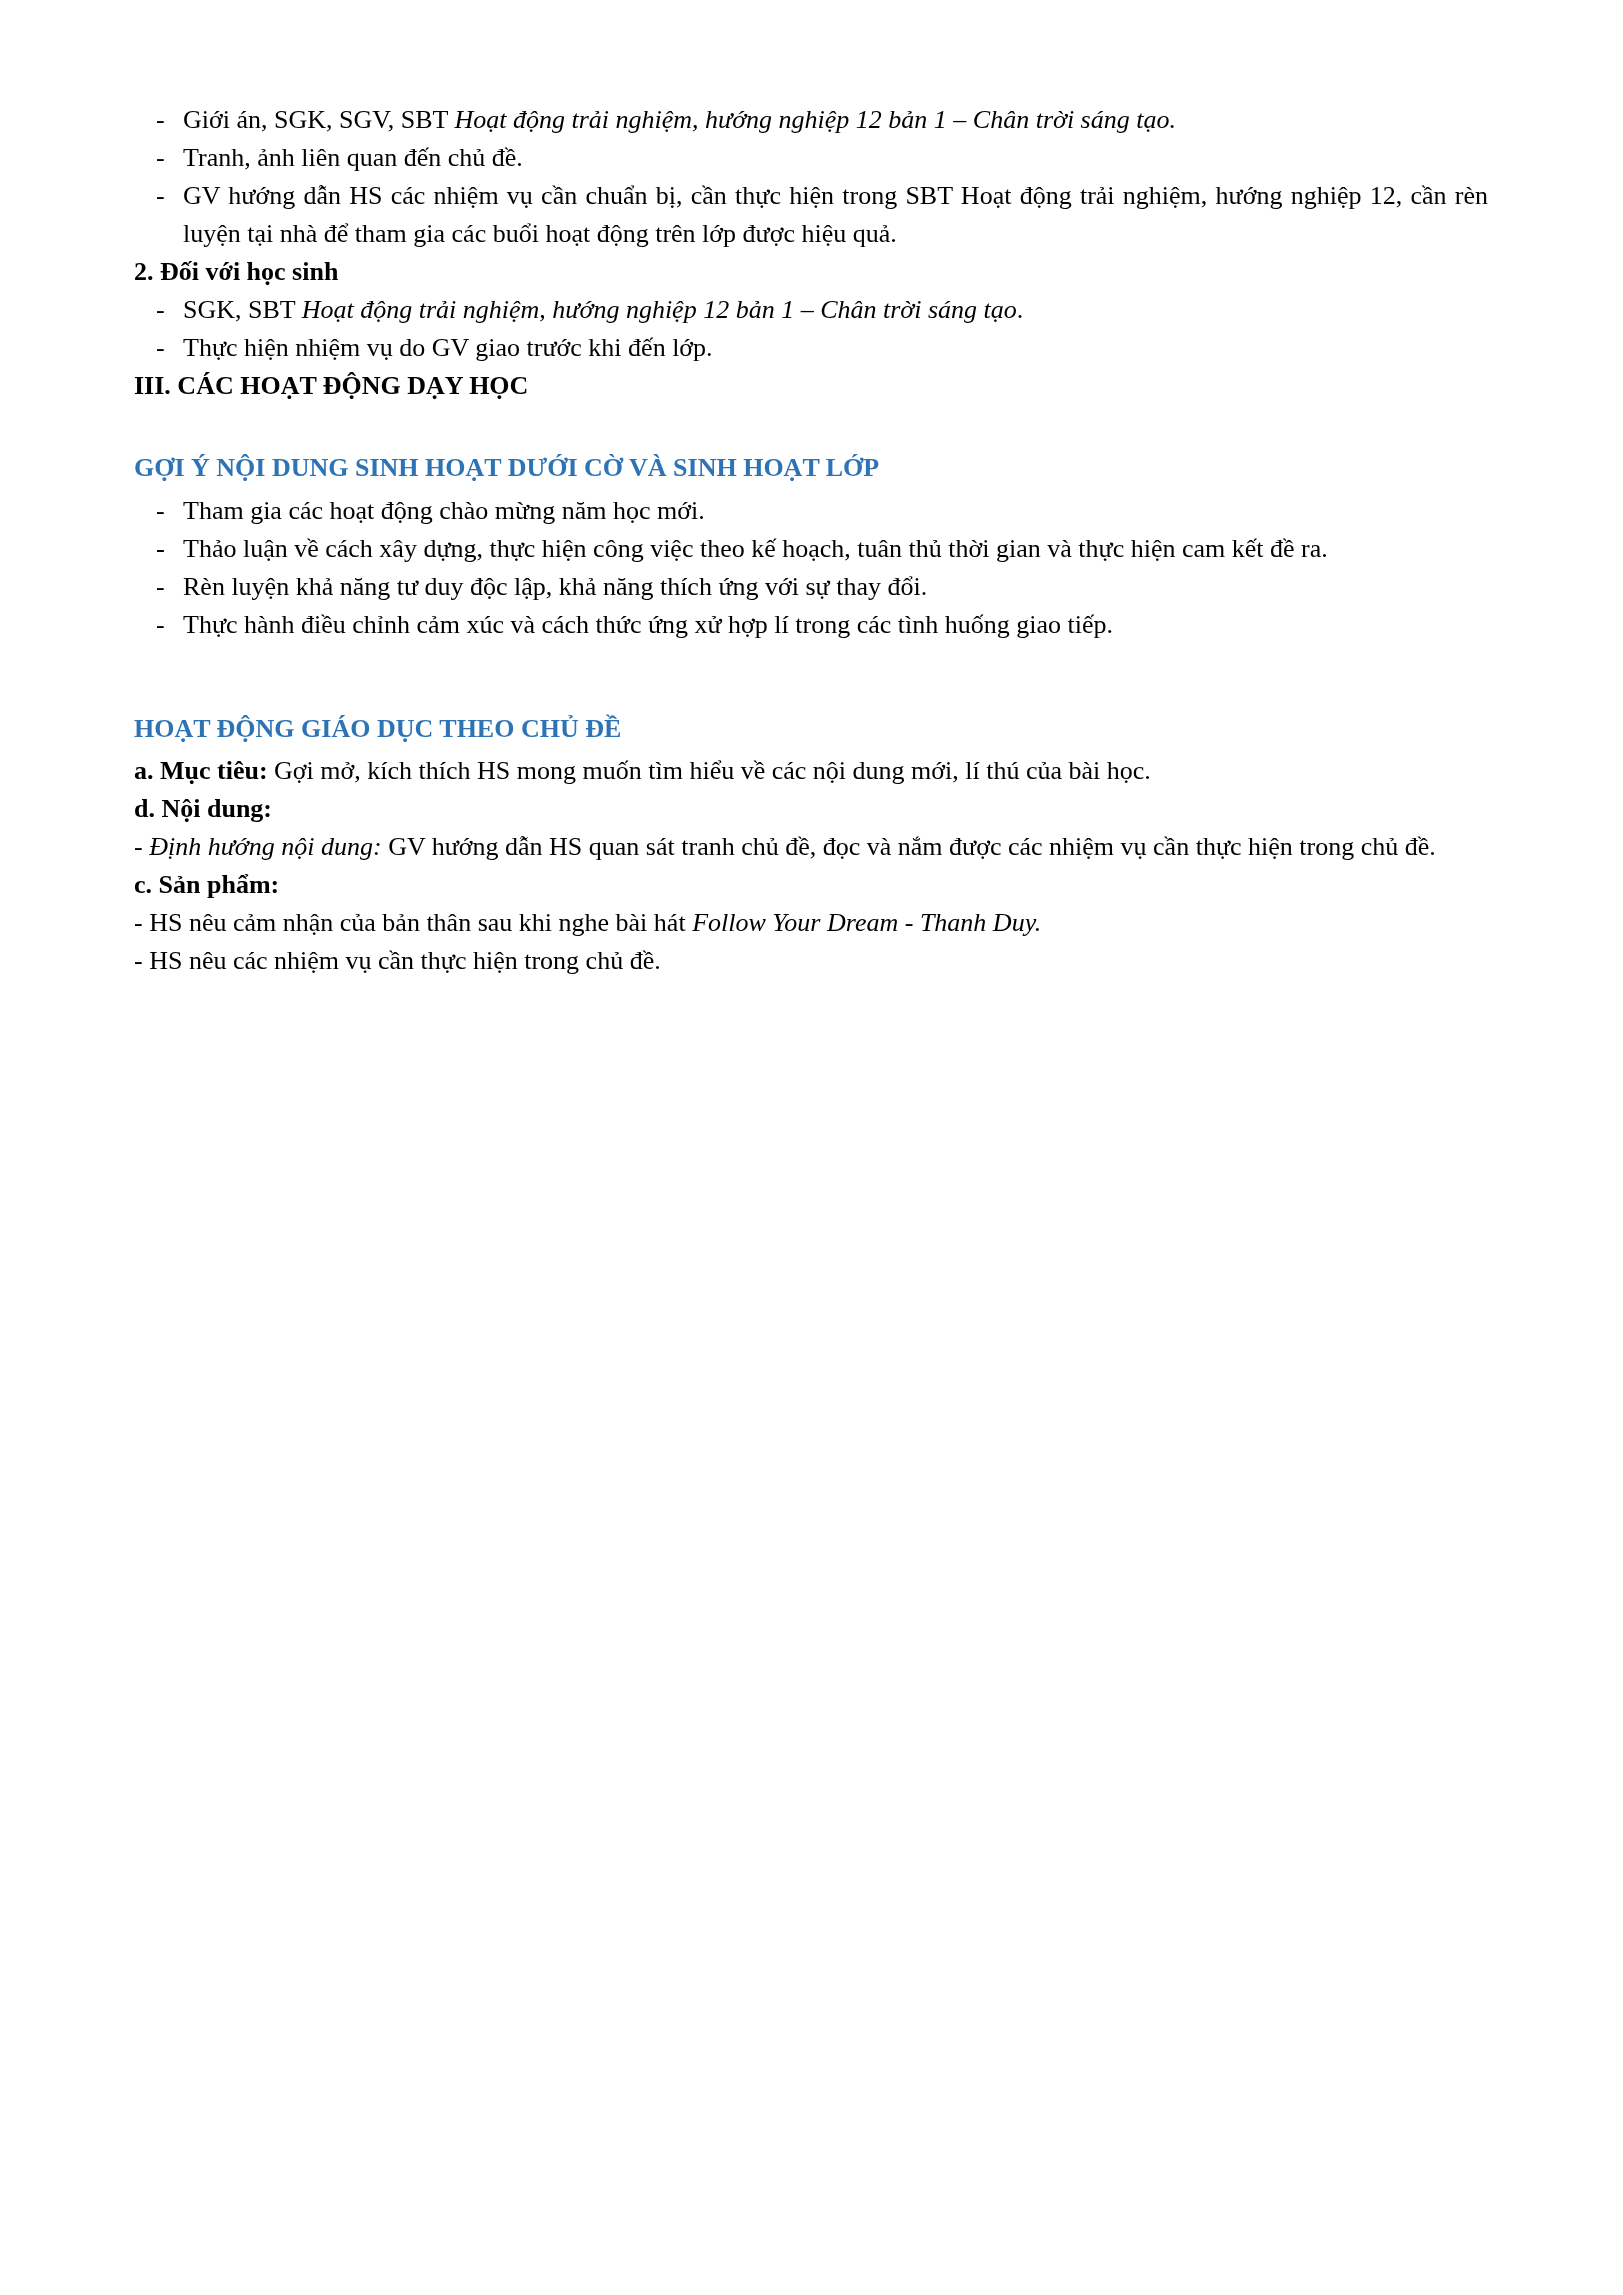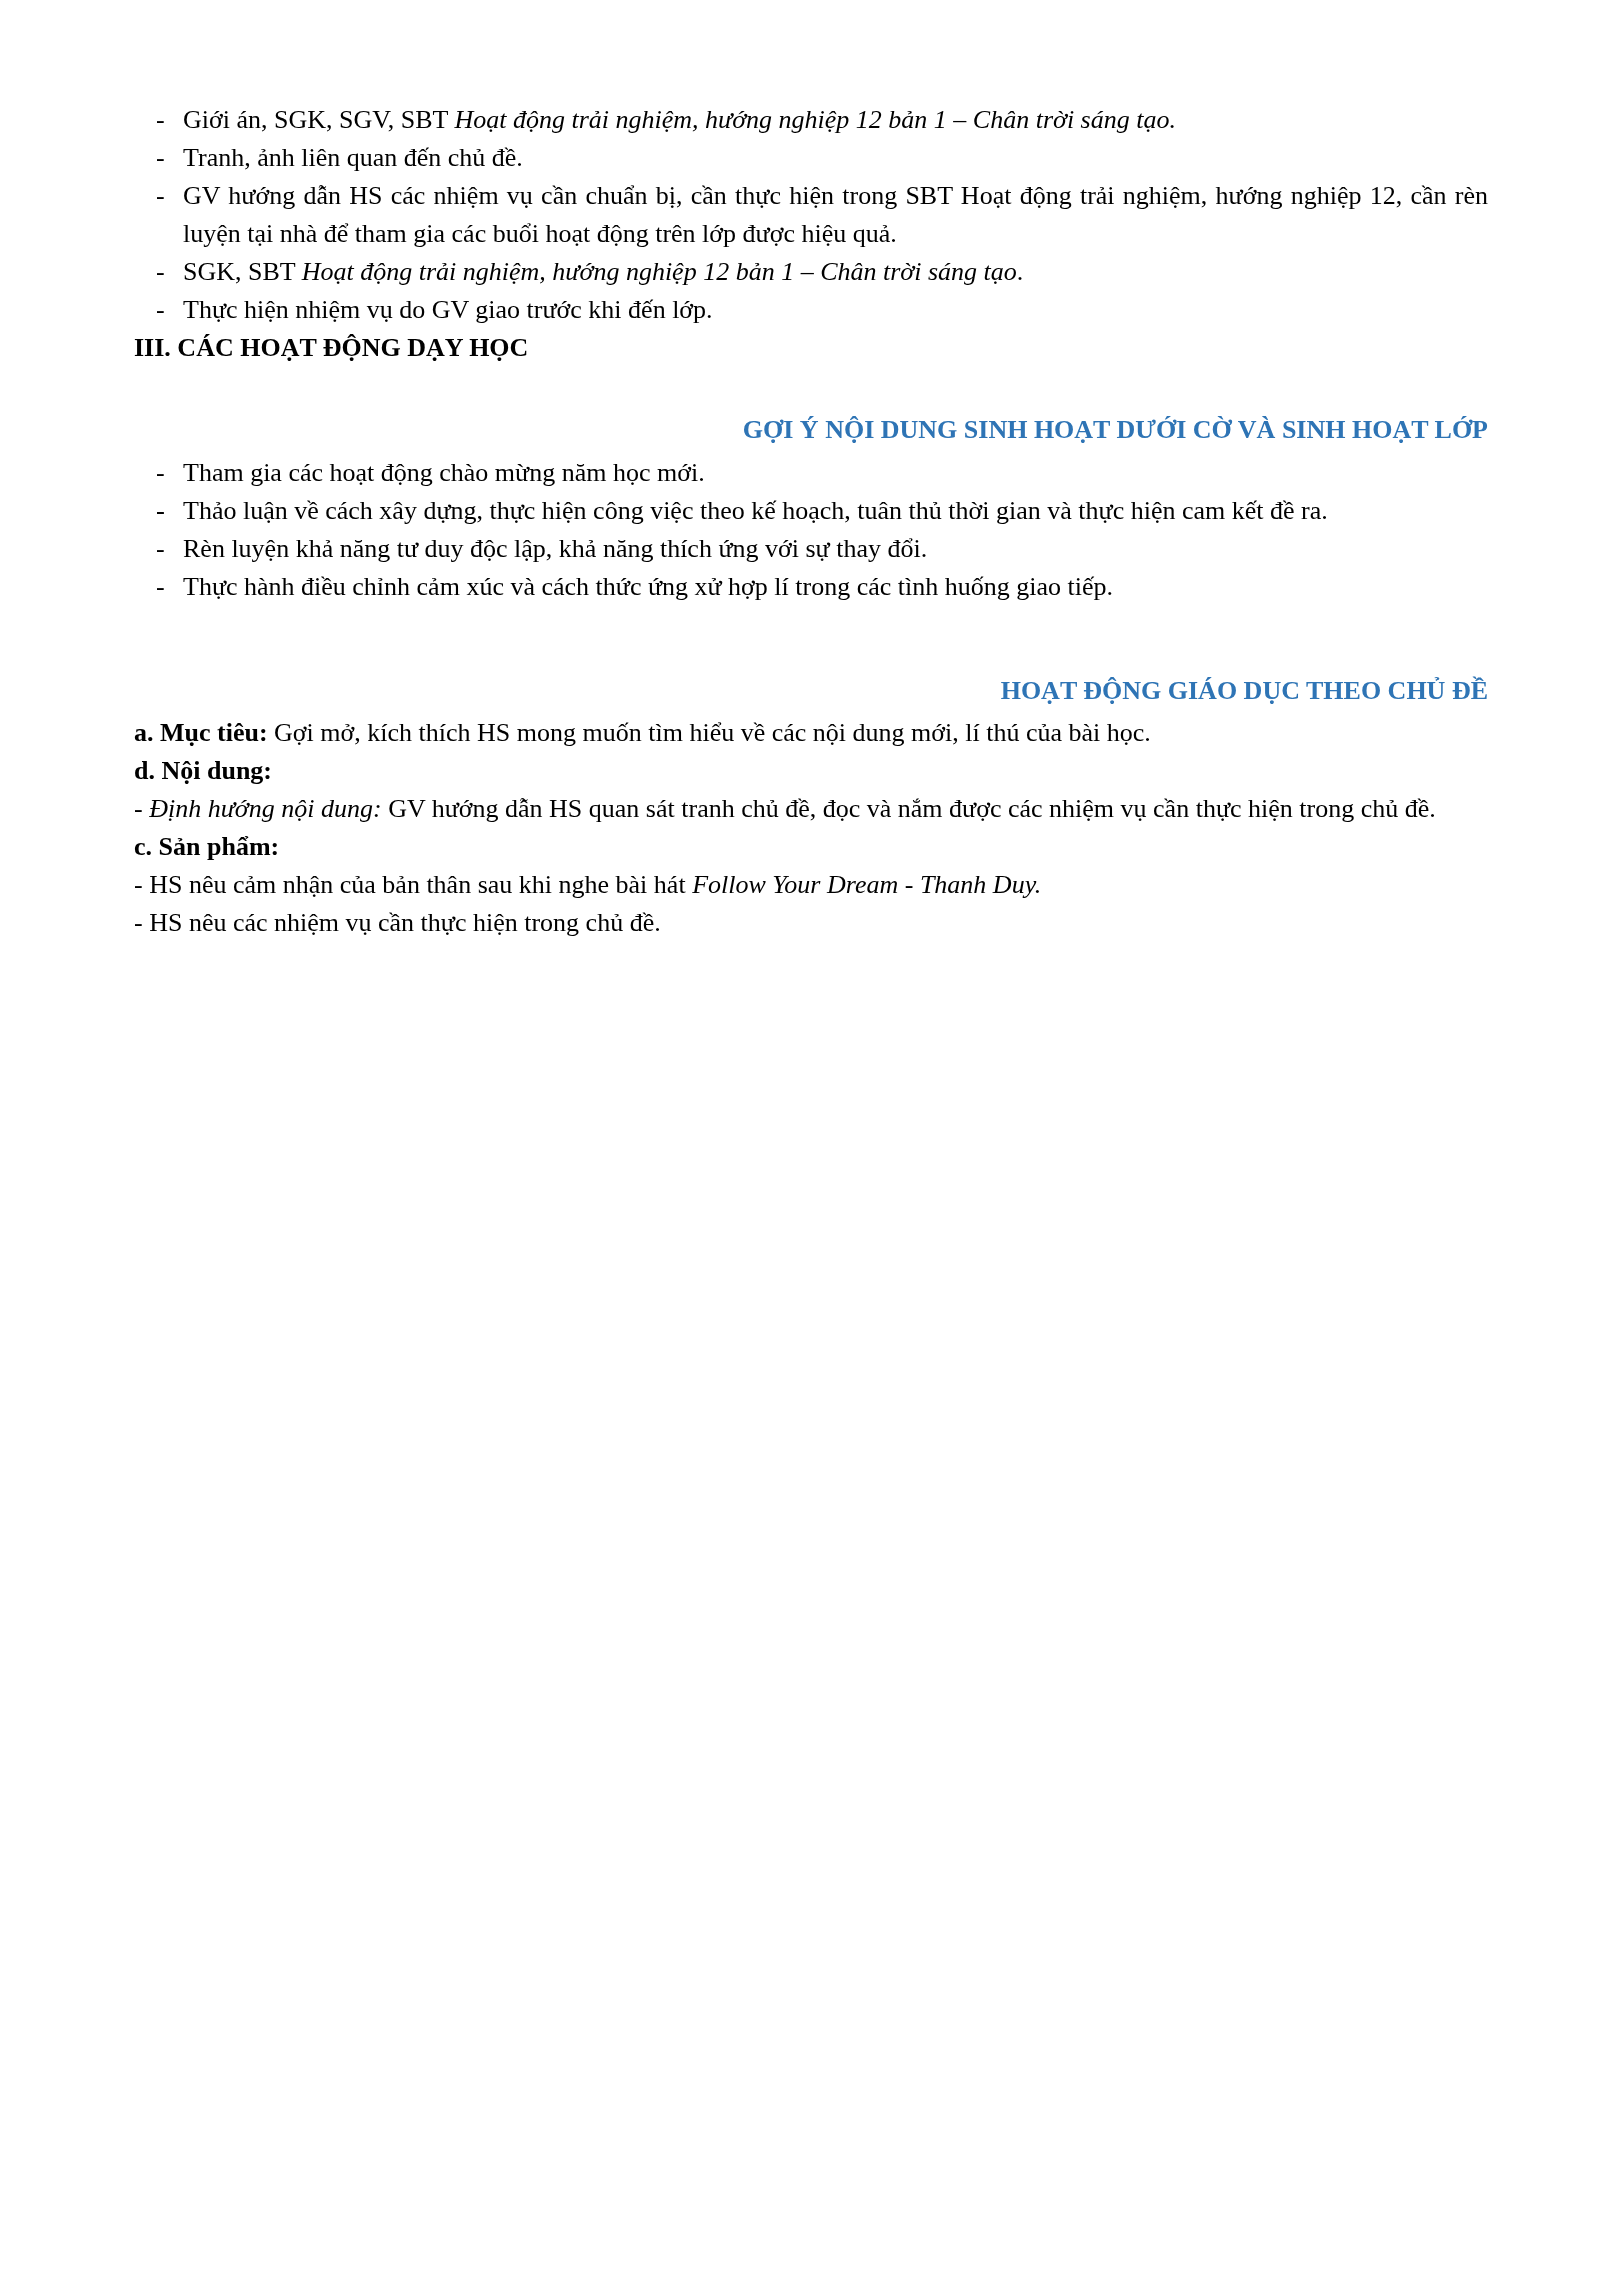--- a/index.html
+++ b/index.html
@@ -13,38 +13,39 @@
     color: #000000;
     overflow: hidden;
   }
   .doc {
     padding: 101px 135px 0 134px;
   }
   .block { text-align: justify; }
   .list-item { position: relative; padding-left: 49px; }
   .marker { position: absolute; left: 22px; top: 0; }
   .heading {
-    text-align: right;
+    text-align: left;
     color: var(--accent, #2E74B5);
     font-weight: 700;
     margin-bottom: 4.7px;
   }
   .gap-large  { margin-top: 44px; }
   .gap-xlarge { margin-top: 66px; }
   .b { font-weight: 700; }
   .i { font-style: italic; }
 </style>
 </head>
 <body style="color: rgb(0, 0, 0); background: rgb(255, 255, 255);">
 
 <div class="doc">
   <div>
       <div class="block list-item"><span class="marker">-</span><span>Giới án, SGK, SGV, SBT </span><span class="i">Hoạt động trải nghiệm, hướng nghiệp 12 bản 1 – Chân trời sáng tạo.</span></div>
       <div class="block list-item"><span class="marker">-</span><span>Tranh, ảnh liên quan đến chủ đề.</span></div>
       <div class="block list-item"><span class="marker">-</span><span>GV hướng dẫn HS các nhiệm vụ cần chuẩn bị, cần thực hiện trong SBT Hoạt động trải nghiệm, hướng nghiệp 12, cần rèn luyện tại nhà để tham gia các buổi hoạt động trên lớp được hiệu quả.</span></div>
+      <div class="block paragraph"><span class="b">2. Đối với học sinh</span></div>
       <div class="block list-item"><span class="marker">-</span><span>SGK, SBT </span><span class="i">Hoạt động trải nghiệm, hướng nghiệp 12 bản 1 – Chân trời sáng tạo</span><span>.</span></div>
       <div class="block list-item"><span class="marker">-</span><span>Thực hiện nhiệm vụ do GV giao trước khi đến lớp.</span></div>
       <div class="block paragraph"><span class="b">III. CÁC HOẠT ĐỘNG DẠY HỌC</span></div>
       <div class="block heading gap-large"><span>GỢI Ý NỘI DUNG SINH HOẠT DƯỚI CỜ VÀ SINH HOẠT LỚP</span></div>
       <div class="block list-item"><span class="marker">-</span><span>Tham gia các hoạt động chào mừng năm học mới.</span></div>
       <div class="block list-item"><span class="marker">-</span></div>
       <div class="block list-item"><span class="marker">-</span><span>Thảo luận về cách xây dựng, thực hiện công việc theo kế hoạch, tuân thủ thời gian và thực hiện cam kết đề ra.</span></div>
       <div class="block list-item"><span class="marker">-</span><span>Rèn luyện khả năng tư duy độc lập, khả năng thích ứng với sự thay đổi.</span></div>
       <div class="block list-item"><span class="marker">-</span><span>Thực hành điều chỉnh cảm xúc và cách thức ứng xử hợp lí trong các tình huống giao tiếp.</span></div>
       <div class="block heading gap-xlarge"><span>HOẠT ĐỘNG GIÁO DỤC THEO CHỦ ĐỀ</span></div>

